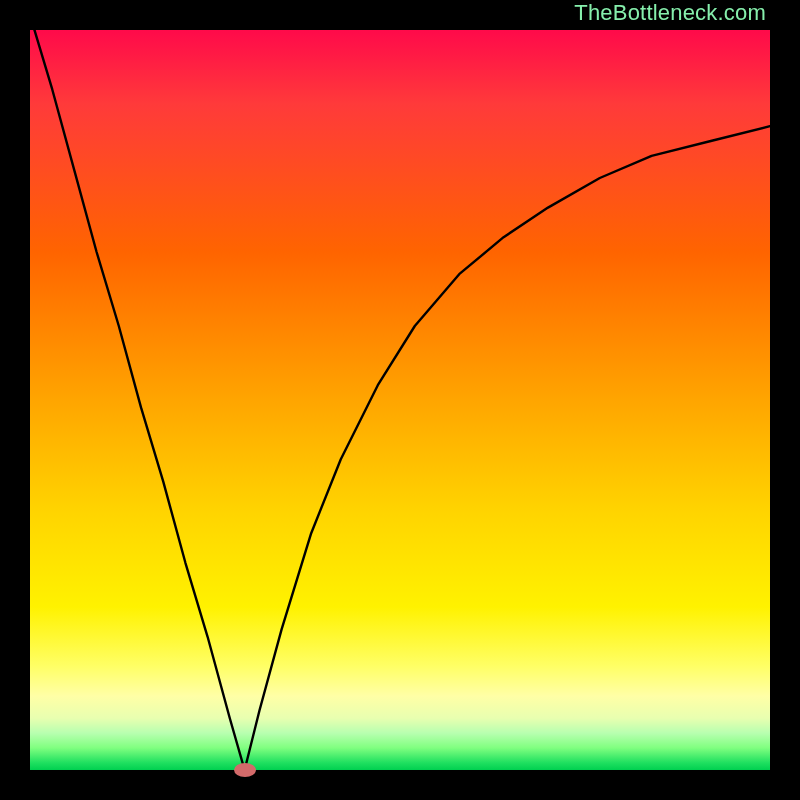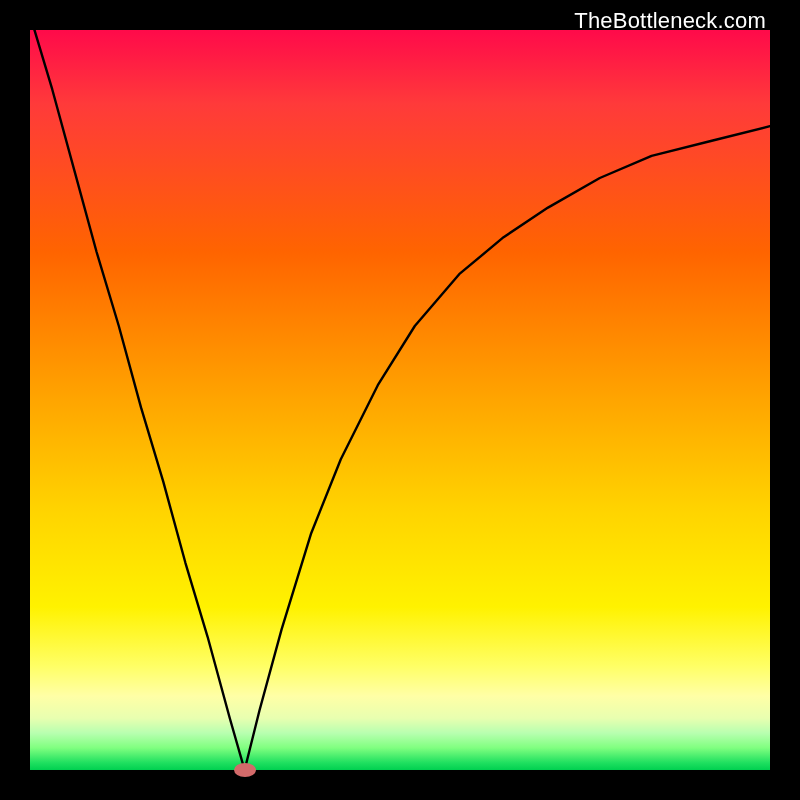--- a/index.html
+++ b/index.html
@@ -34,23 +34,23 @@
       #ffffa6 90%,
       #e8ffb0 93%,
       #b8ffb0 95%,
       #80ff80 97%,
       #20e060 99%,
       #00d050 100%
     );
   }
   .watermark {
     position: absolute;
-    top: 8px;
+    top: 0;
     right: 34px;
-    color: #ffffff;
+    color: #86efac;
     font-size: 22px;
     font-weight: 500;
     letter-spacing: 0.2px;
     user-select: none;
   }
   .marker {
     position: absolute;
     width: 22px;
     height: 14px;
     background: #d36a6a;

